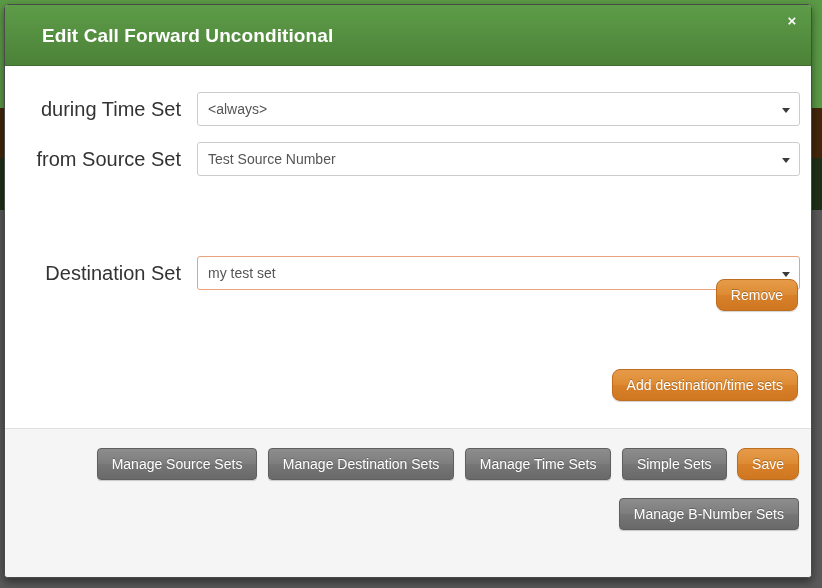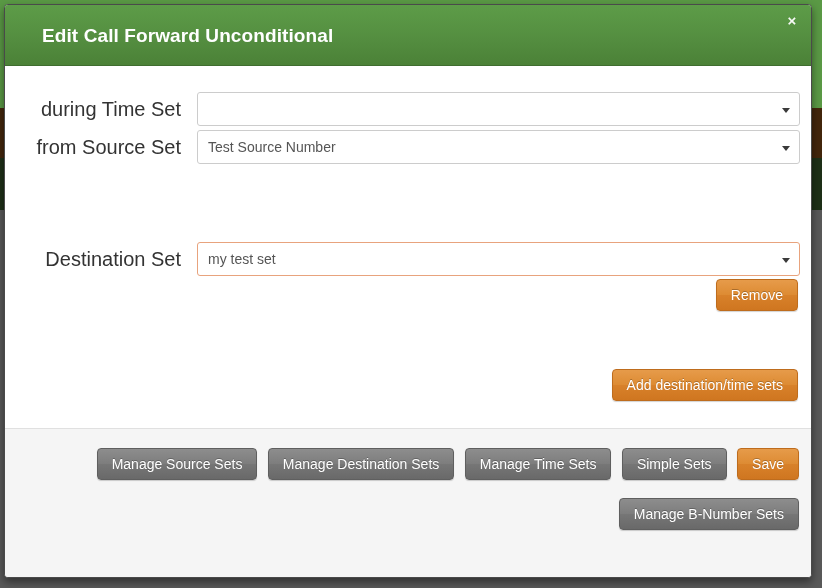--- a/index.html
+++ b/index.html
@@ -179,20 +179,21 @@
     text-shadow: 0 -1px 0 rgba(0,0,0,0.25);
     padding: 0 14px;
     line-height: 30px;
     height: 32px;
     border: 1px solid transparent;
   }
   .btn-orange {
     background: linear-gradient(to bottom, #e69b4a 0%, #dd8b33 50%, #d8812a 51%, #cf7620 100%);
     border-color: #be6c1d;
     box-shadow: 0 1px 1px rgba(0,0,0,0.18);
+    border-radius: 8px;
   }
   .btn-gray {
     background: linear-gradient(to bottom, #8d8d8d 0%, #7d7d7d 50%, #767676 51%, #696969 100%);
     border-color: #5f5f5f;
     box-shadow: 0 1px 1px rgba(0,0,0,0.18);
   }
 
   #btn-remove {
     position: absolute;
     right: 13px;
@@ -243,34 +244,35 @@
   <div class="modal-header">
     <div class="modal-title">Edit Call Forward Unconditional</div>
     <button class="modal-close">×</button>
   </div>
 
   <div class="modal-body">
 
     <div class="form-row" style="top:26px;">
       <div class="row-label">during Time Set</div>
       <div class="select-wrap">
+        <div class="select-value">&lt;always&gt;</div>
         <span class="caret"></span>
       </div>
     </div>
 
-    <div class="form-row" style="top:64px;">
+    <div class="form-row" style="top:76px;">
       <div class="row-label">from Source Set</div>
       <div class="select-wrap">
         <div class="select-value">Test Source Number</div>
         <span class="caret"></span>
       </div>
     </div>
 
 
-    <div class="form-row" style="top:176px;">
+    <div class="form-row" style="top:190px;">
       <div class="row-label">Destination Set</div>
       <div class="select-wrap invalid">
         <div class="select-value">my test set</div>
         <span class="caret"></span>
       </div>
     </div>
 
     <button id="btn-remove" class="btn btn-orange">Remove</button>
     <button id="btn-add-sets" class="btn btn-orange">Add destination/time sets</button>
 

